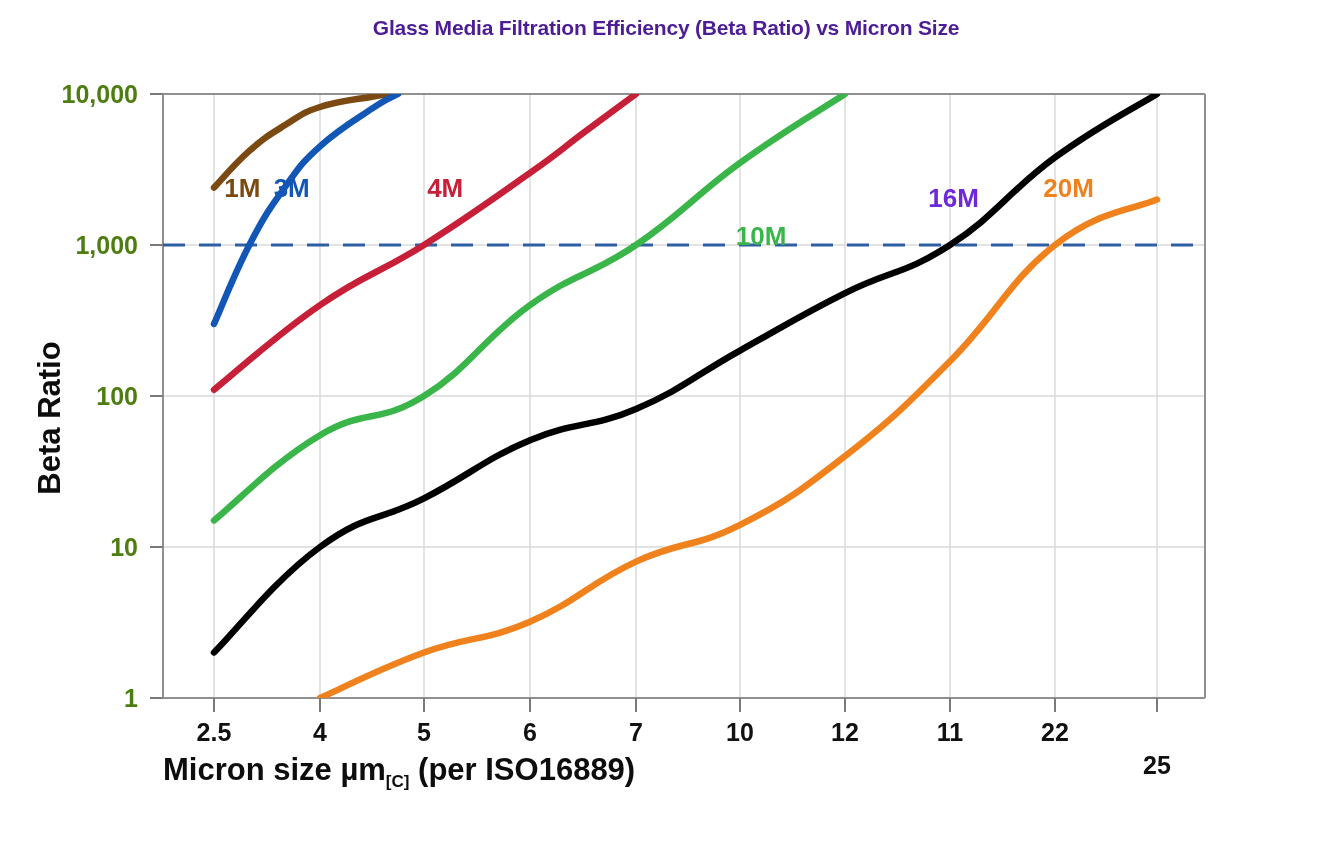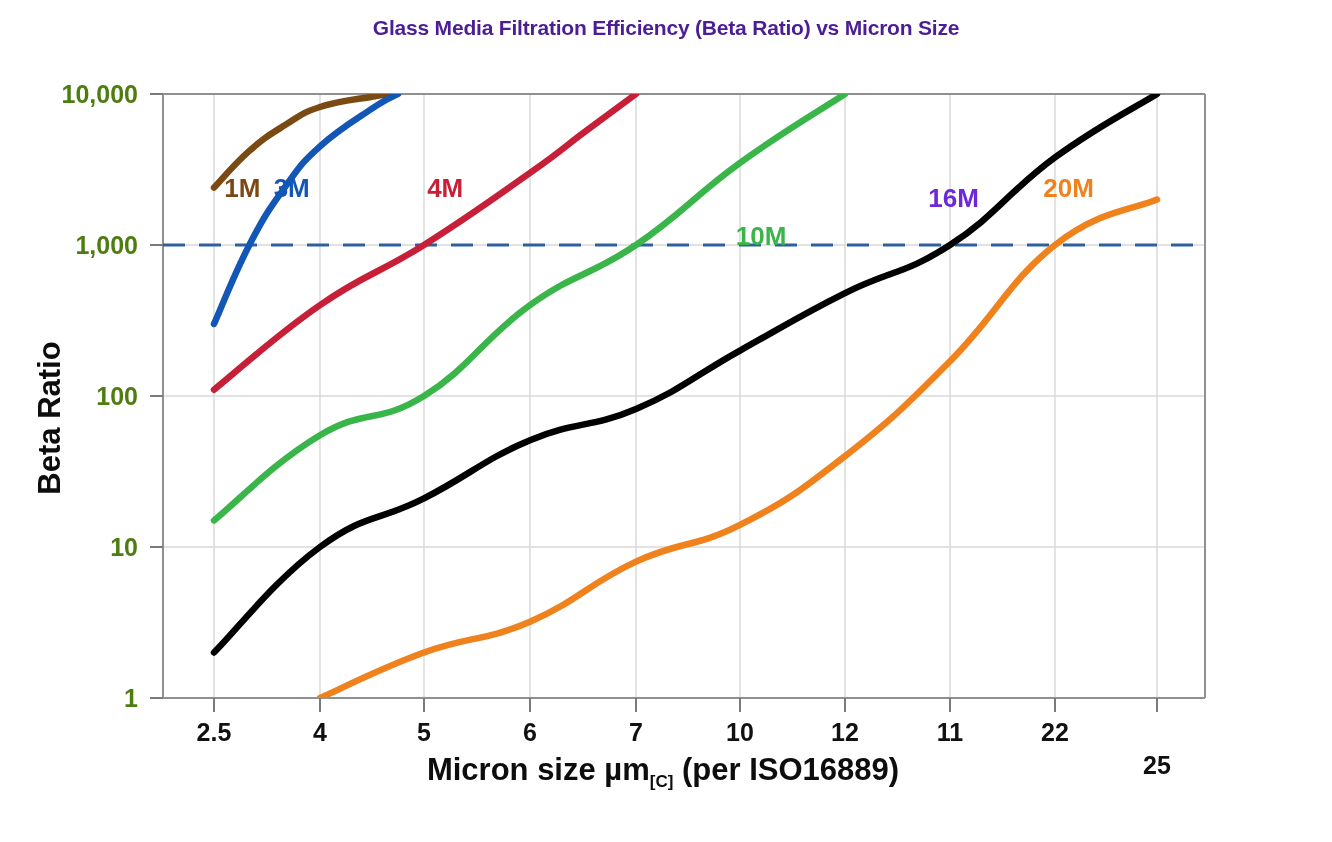--- a/index.html
+++ b/index.html
@@ -21,21 +21,21 @@
   .xtick-label{
     position:absolute;text-align:center;font-size:25px;font-weight:bold;color:#111;
     width:90px;transform:translateX(-45px);
   }
   #ylabel{
     position:absolute;left:-100px;top:400px;width:300px;text-align:center;
     font-size:31px;font-weight:bold;color:#0d0d0d;
     transform:rotate(-90deg);transform-origin:center center;
   }
   #xlabel{
-    position:absolute;left:163px;top:752px;width:1000px;text-align:center;
+    position:absolute;left:163px;top:752px;width:1000px;
     font-size:31px;font-weight:bold;color:#0d0d0d;
   }
   #xlabel .sub{font-size:17px;vertical-align:sub;}
 
   .series-label{
     position:absolute;font-size:26px;font-weight:bold;white-space:nowrap;
     transform:translate(-50%,-50%);
   }
 </style>
 </head>

